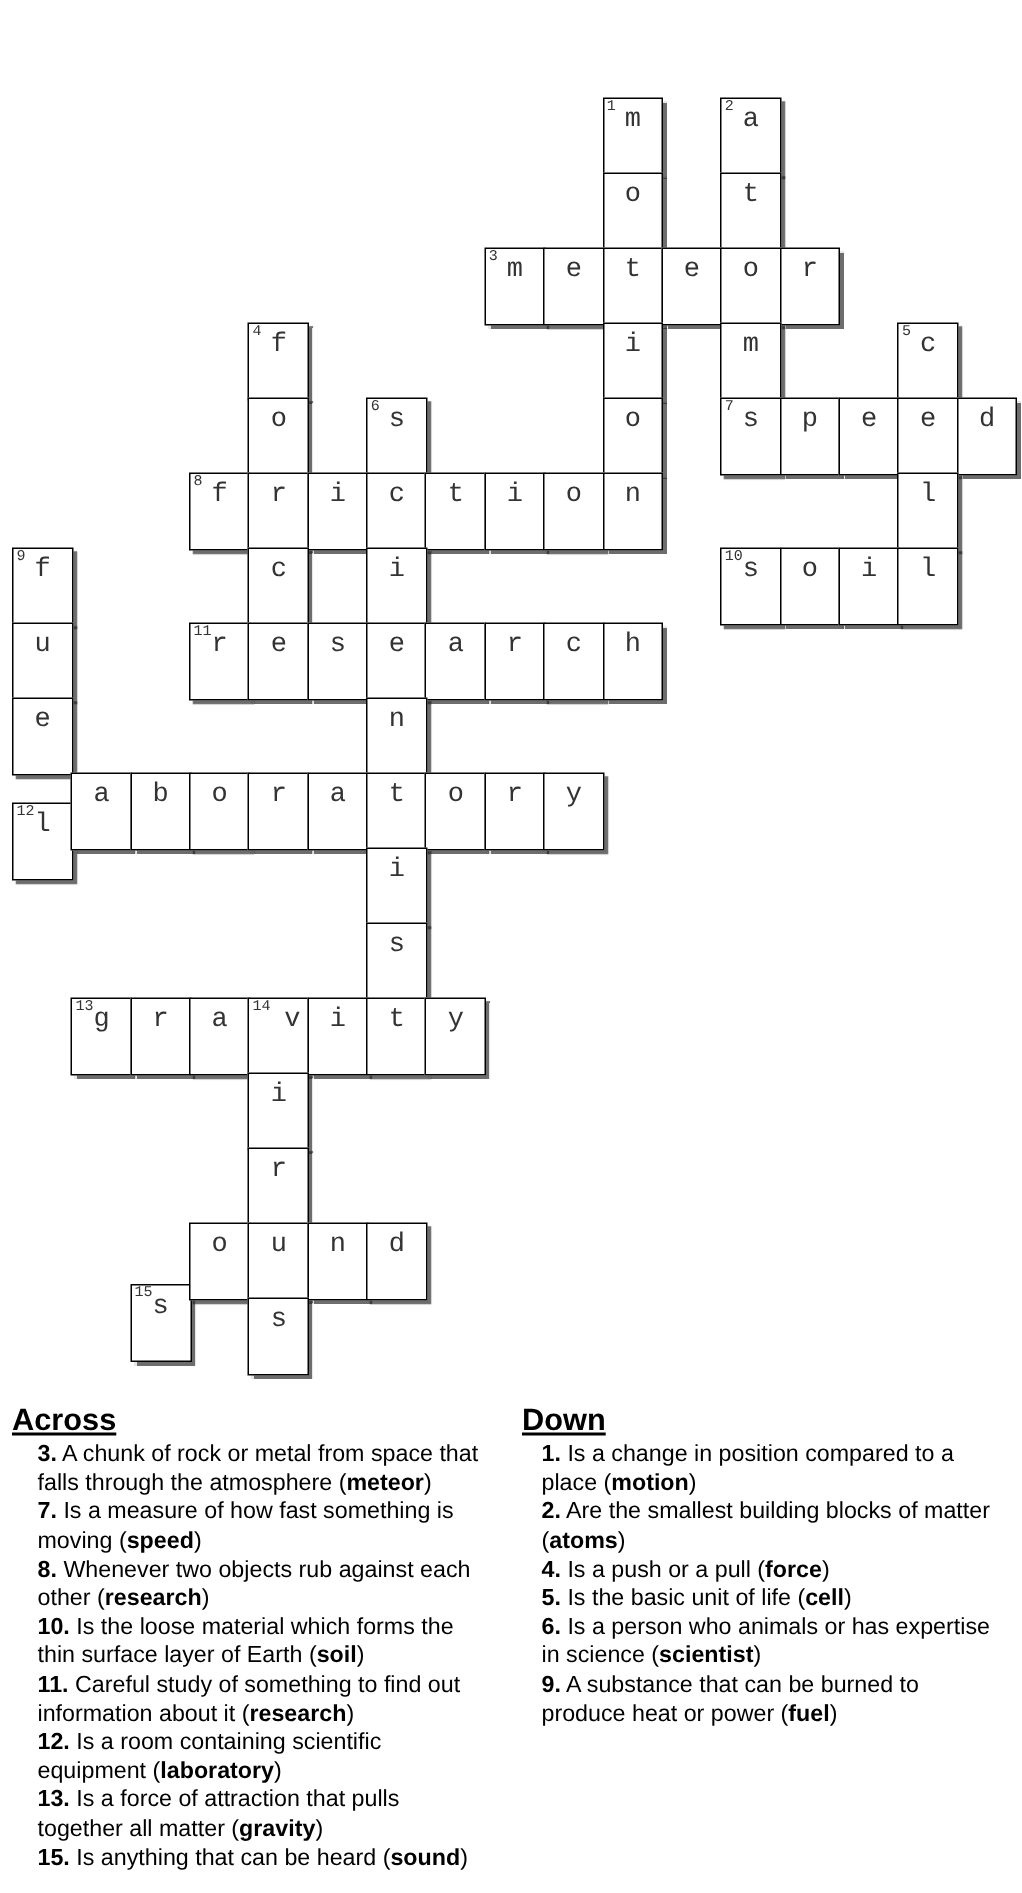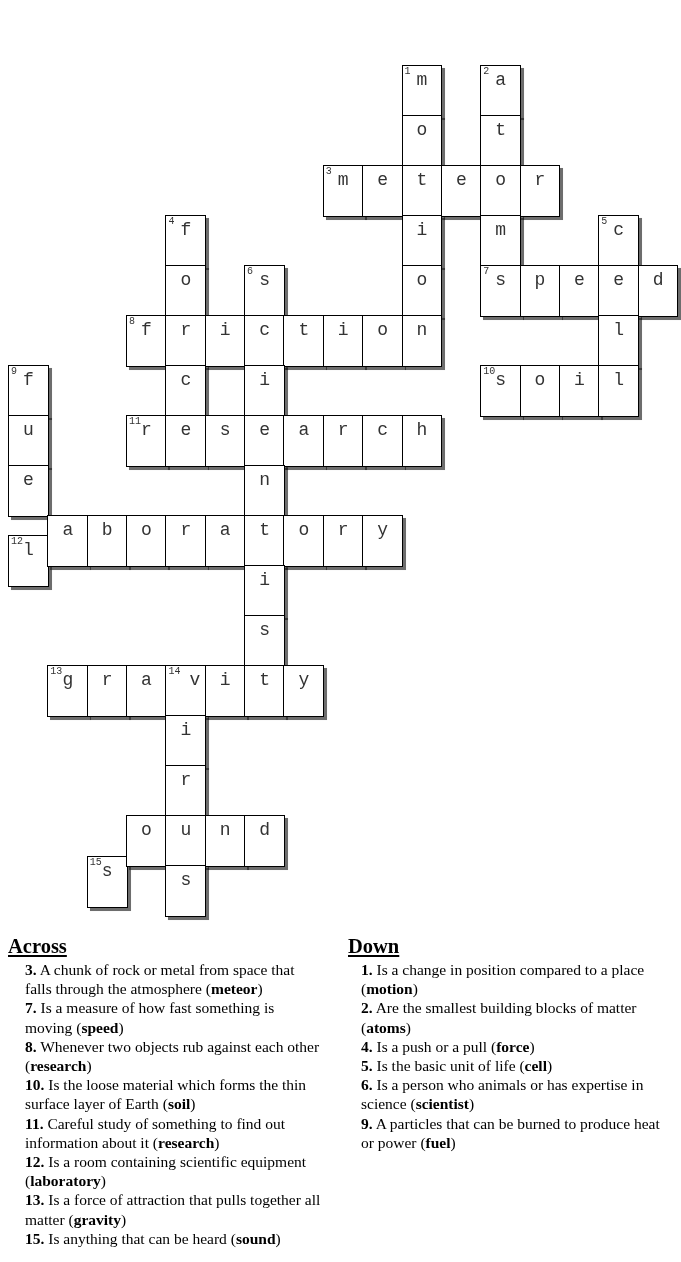--- a/index.html
+++ b/index.html
@@ -31,21 +31,21 @@
   }
   .cellnum {
     position: absolute;
     top: 0px; left: 2px;
     font-family: "Liberation Mono", "DejaVu Sans Mono", monospace;
     font-size: 10px;
     line-height: 11px;
     color: #333;
   }
   .clues { position: absolute; left: 0; top: 934px; width: 681px; }
-  .clue-col { position: absolute; top: 0; font-family: Liberation Serif, serif; }
+  .clue-col { position: absolute; top: 0; }
   .clue-col.across { left: 8px;  width: 317px; }
   .clue-col.down   { left: 348px; width: 317px; }
   .clue-heading {
     margin: 0;
     font-size: 20.5px;
     line-height: 25px;
     font-weight: bold;
     text-decoration: underline;
   }
   .clue-list { margin: 1px 0 0 0; }
@@ -322,16 +322,16 @@
       </div>
   </div>
   <div class="clue-col down">
     <h2 class="clue-heading">Down</h2>
     <div class="clue-list" id="down-list">
         <p class="clue"><b>1.</b> <span>Is a change in position compared to a place</span> (<b>motion</b>)</p>
         <p class="clue"><b>2.</b> <span>Are the smallest building blocks of matter</span> (<b>atoms</b>)</p>
         <p class="clue"><b>4.</b> <span>Is a push or a pull</span> (<b>force</b>)</p>
         <p class="clue"><b>5.</b> <span>Is the basic unit of life</span> (<b>cell</b>)</p>
         <p class="clue"><b>6.</b> <span>Is a person who animals or has expertise in science</span> (<b>scientist</b>)</p>
-        <p class="clue"><b>9.</b> <span>A particles that can be burned to produce heat or power</span> (<b>fuel</b>)</p>
+        <p class="clue"><b>9.</b> <span>A substance that can be burned to produce heat or power</span> (<b>fuel</b>)</p>
       </div>
   </div>
 </div>
 
 </body></html>

